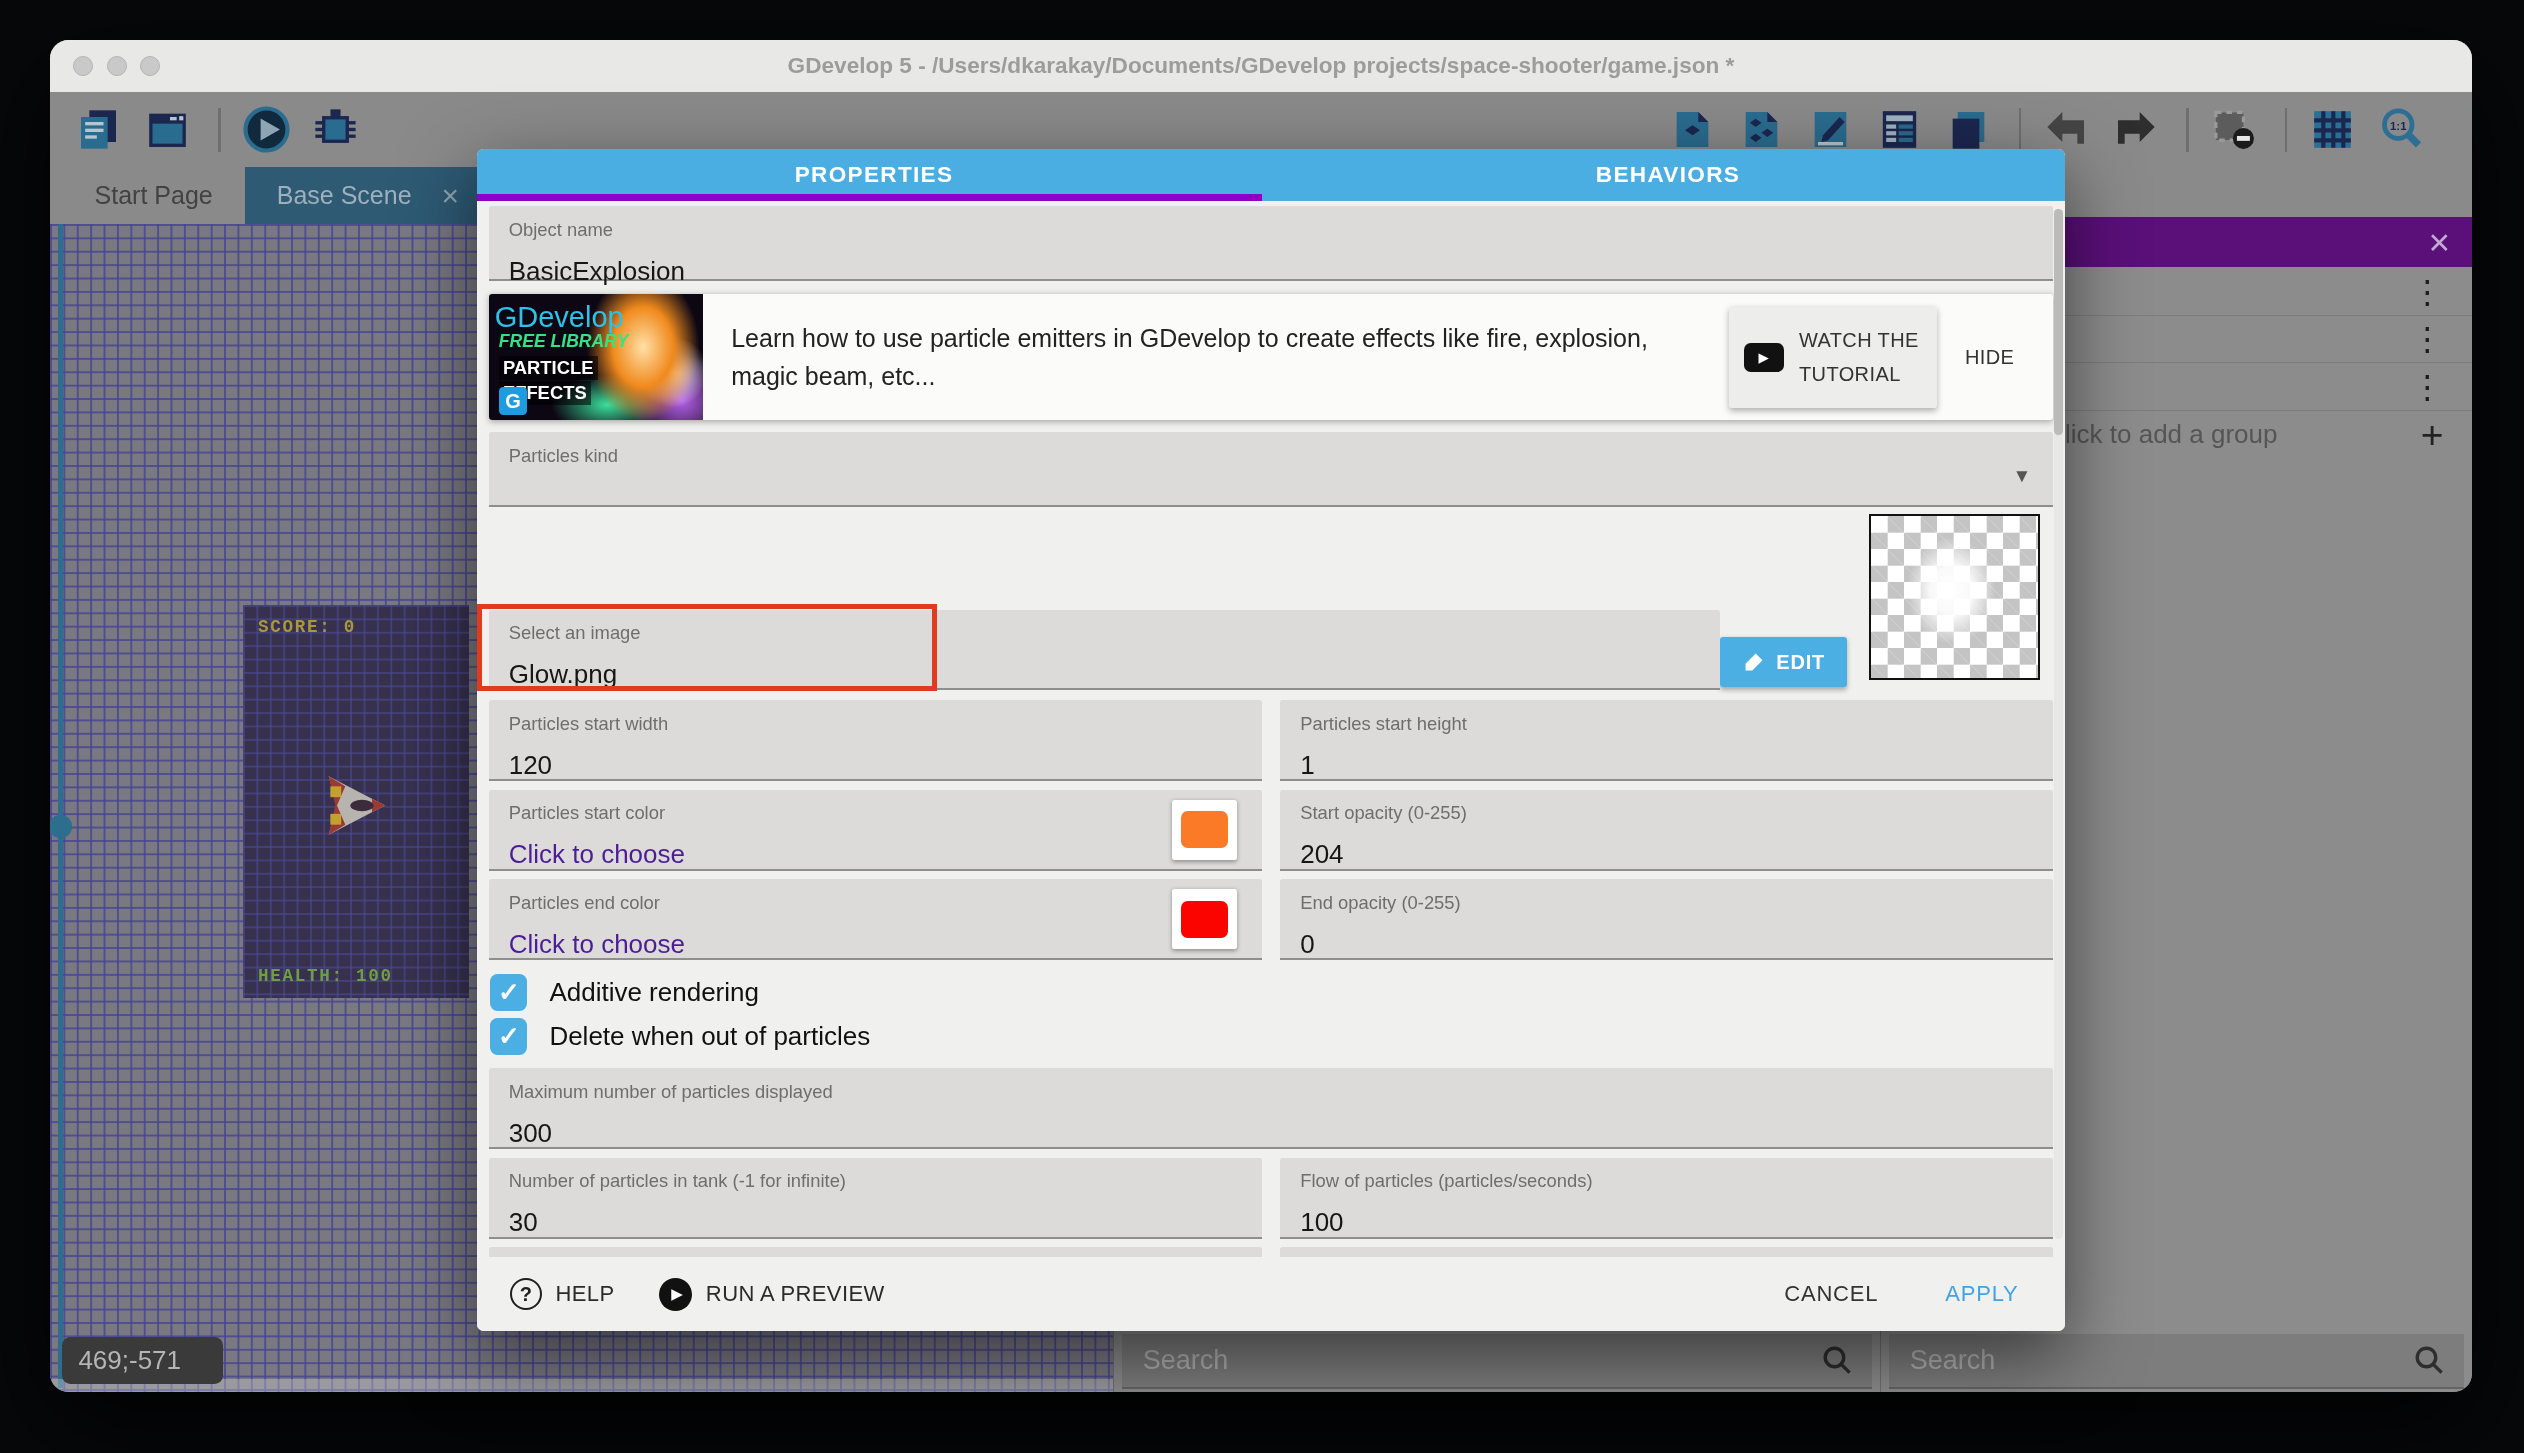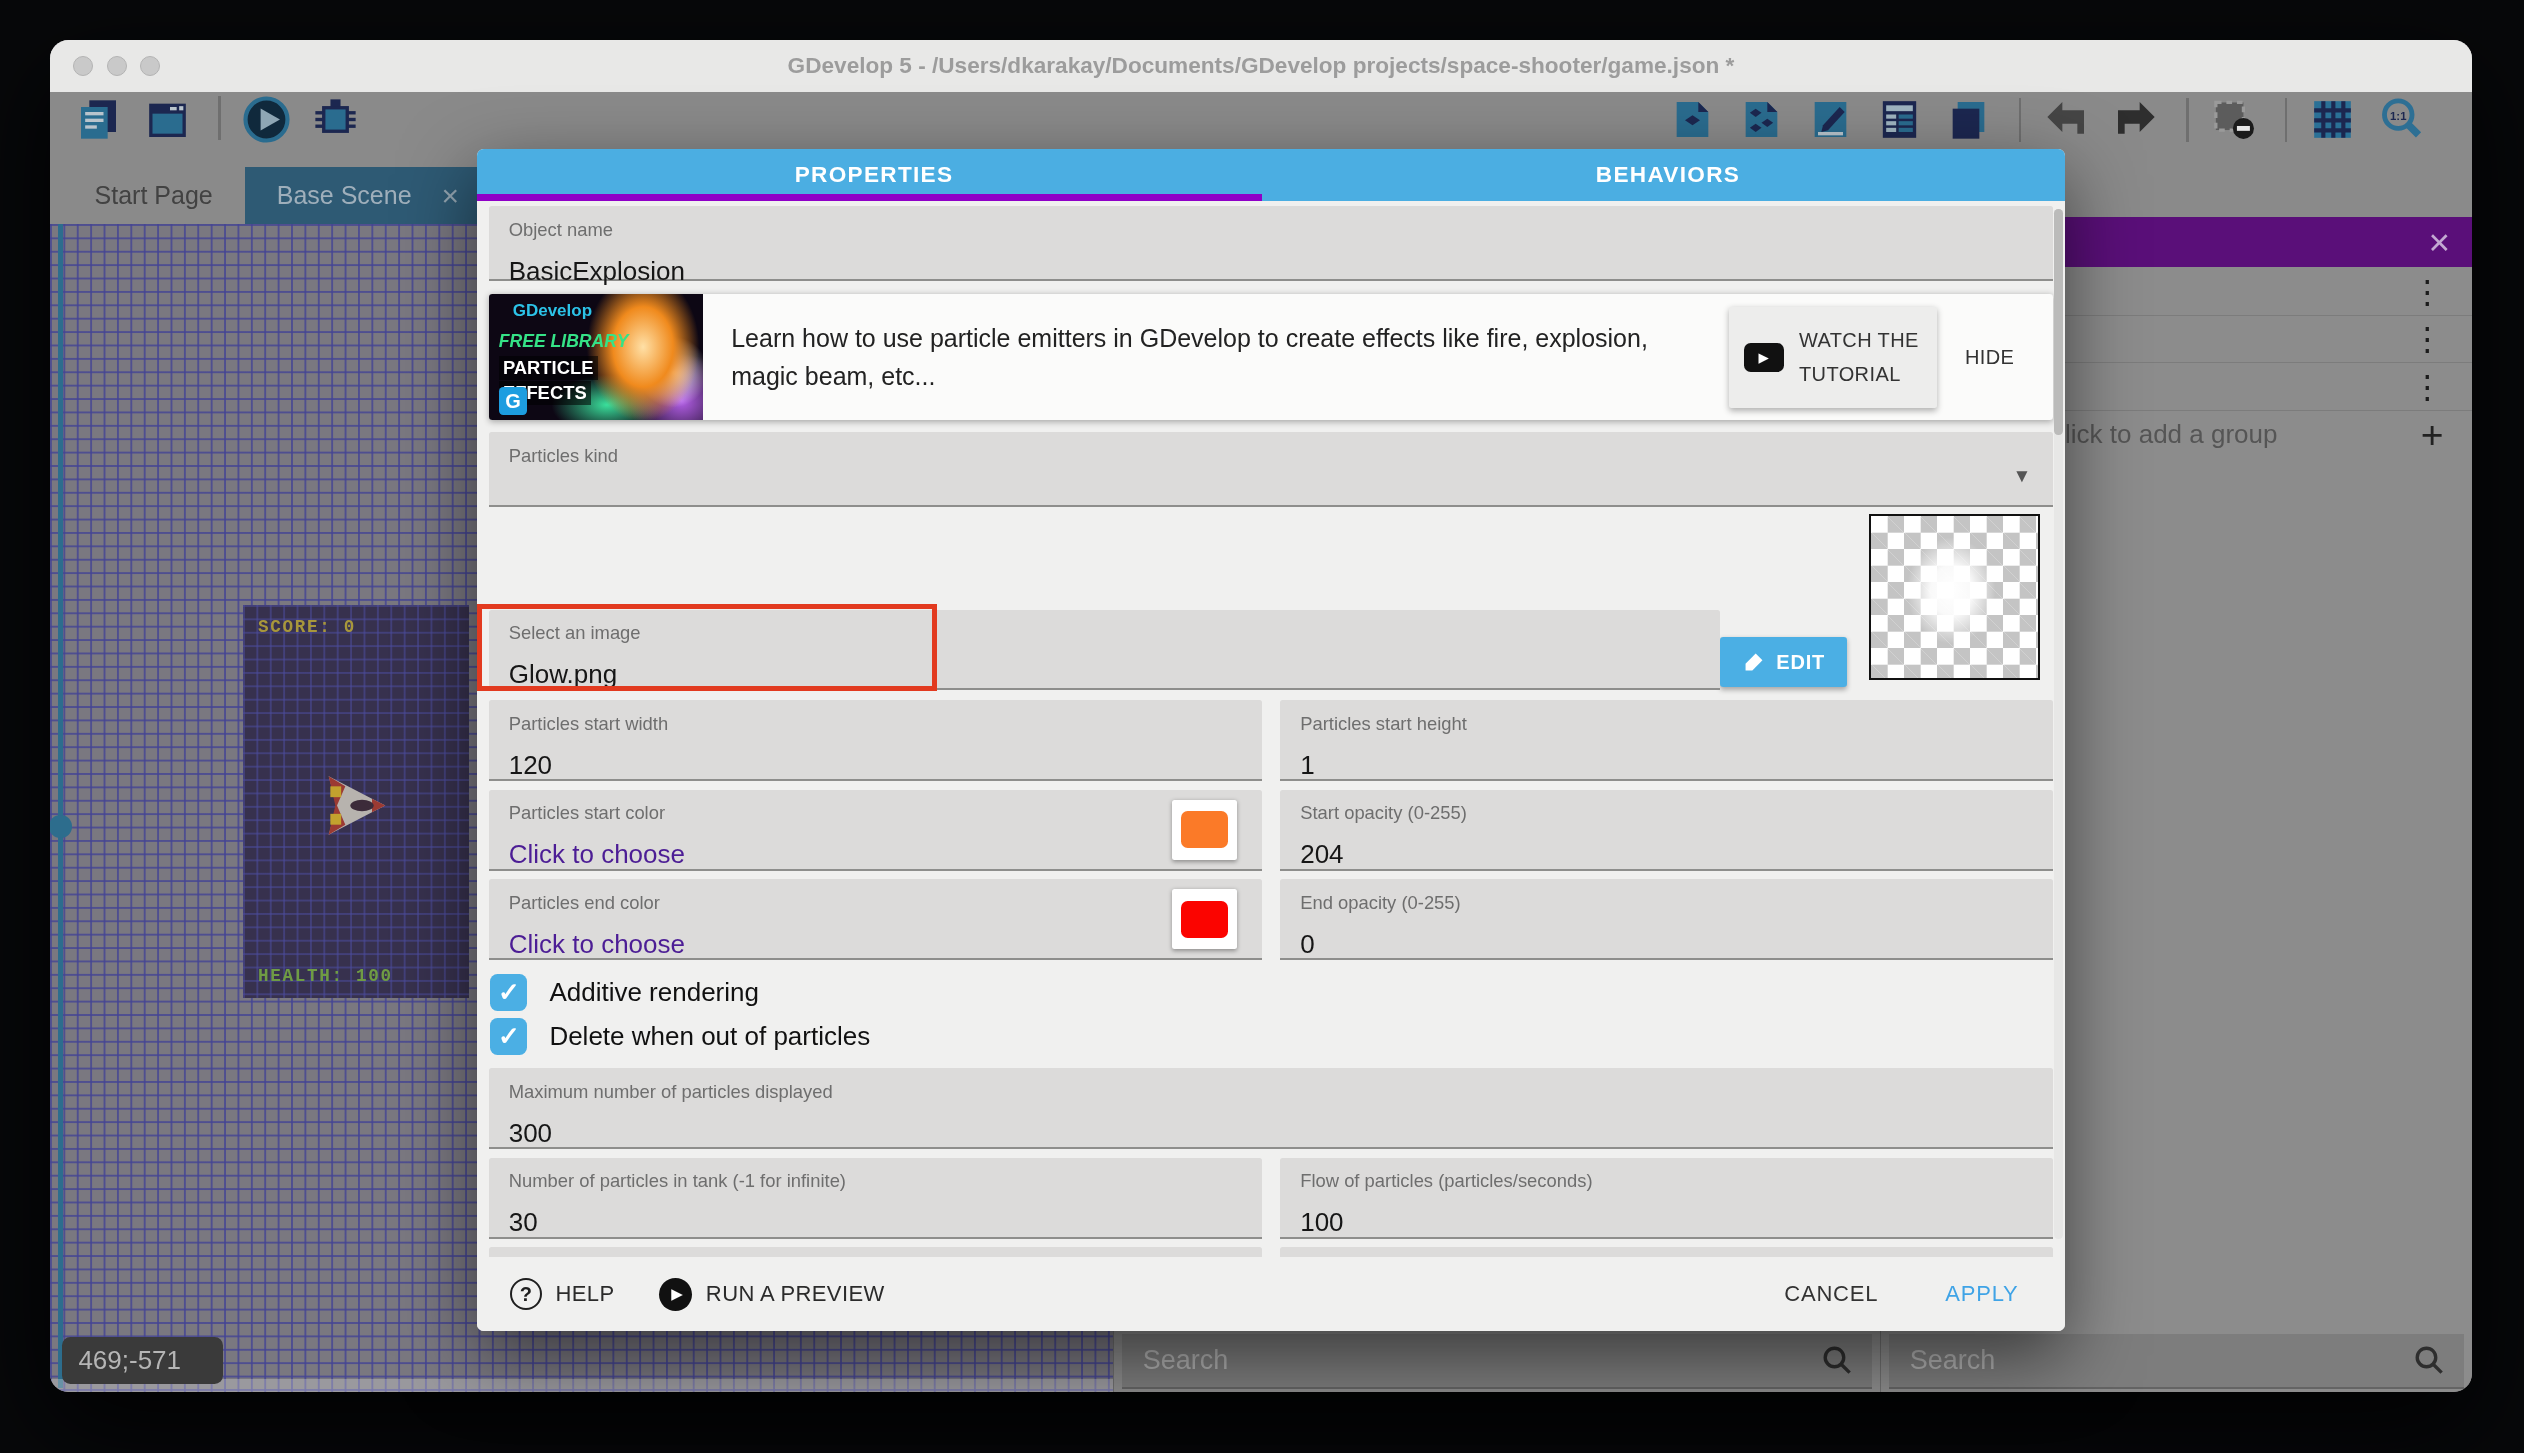--- a/index.html
+++ b/index.html
@@ -13,21 +13,21 @@
     border-radius:18.4px;overflow:hidden;background:#8a8a8a;
     box-shadow:0 33px 100px rgba(0,0,0,.85);}
   .titlebar{position:absolute;left:0;top:0;right:0;height:52px;background:#e8e8e7;
     border-bottom:0.8px solid #d0d0cf;display:flex;align-items:center;justify-content:center;}
   .traffic{position:absolute;left:23.4px;top:16px;display:flex;gap:13.4px;}
   .light{width:20px;height:20px;border-radius:50%;background:#c9c9c9;border:0.8px solid #b3b3b3;box-sizing:border-box;}
   .title-text{font-size:22.6px;font-weight:bold;color:#9c9c9c;}
 
   
   .toolbar{position:absolute;left:0;top:52px;right:0;height:75px;background:#8a8a8a;
-    display:flex;align-items:flex-start;padding:4px 25px;box-sizing:border-box;}
+    display:flex;align-items:center;padding:4px 25px;box-sizing:border-box;}
   .tbtn{width:47px;height:47px;margin-right:22px;background:none;border:none;padding:0;display:flex;align-items:center;justify-content:center;}
   .tdiv{width:2.5px;height:44px;background:#6f6f6f;margin:0 22px 0 5px;}
   .tright{margin-left:auto;display:flex;align-items:center;}
 
   
   .tabbar{position:absolute;left:0;top:127px;right:0;height:57px;background:#8a8a8a;
     display:flex;align-items:stretch;padding-left:12.6px;box-sizing:border-box;}
   .tab{display:flex;align-items:center;padding:0 32px;font-size:25px;color:#424242;}
   .tab.active{background:#2e5a74;color:#9fafbb;}
   .tclose{margin-left:30px;font-size:30px;color:#93a5b1;line-height:1;}
@@ -105,21 +105,21 @@
   
   .banner{margin-top:13.4px;height:126px;background:#fbfbfa;border-radius:3.3px;
     box-shadow:0 1.7px 5.9px rgba(0,0,0,.3);display:flex;align-items:center;overflow:hidden;}
   .thumb{width:214px;height:126px;flex:none;position:relative;overflow:hidden;
     background:
       radial-gradient(75px 100px at 72% 42%,#ffe0a6 0%,#f08a1d 40%,rgba(240,138,29,0) 75%),
       radial-gradient(59px 59px at 86% 62%,#ffffff 0%,rgba(255,255,255,0) 60%),
       radial-gradient(75px 67px at 90% 85%,#b45fe8 0%,rgba(120,40,170,0) 70%),
       radial-gradient(92px 50px at 55% 88%,#3adf9b 0%,rgba(0,0,0,0) 60%),
       #0d0714;}
-  .thumb .t1{position:absolute;left:24px;top:6.7px;color:#2cc3e8;font-size:17px;font-weight:bold;}
+  .thumb .t1{position:absolute;left:6px;top:6.7px;color:#2cc3e8;font-size:29px;font-weight:normal;}
   .thumb .t2{position:absolute;left:10px;top:37px;color:#35e387;font-size:17.6px;font-weight:bold;font-style:italic;}
   .thumb .t3{position:absolute;left:10px;top:62px;color:#fff;font-size:18.4px;font-weight:bold;background:rgba(0,0,0,.55);padding:0.8px 4.2px;}
   .thumb .t4{position:absolute;left:10px;top:87px;color:#fff;font-size:18.4px;font-weight:bold;background:rgba(0,0,0,.55);padding:0.8px 4.2px;}
   .thumb .glogo{position:absolute;left:10px;bottom:5px;width:28.5px;height:28.5px;background:#1d9de0;border-radius:4.2px;
     color:#fff;font-size:20px;font-weight:bold;display:flex;align-items:center;justify-content:center;}
   .banner-text{flex:1;padding:0 28.5px;font-size:25px;color:#222;line-height:1.55;}
   .watch-btn{flex:none;width:208px;background:#ededec;border:none;border-radius:2.5px;
     box-shadow:0 2.5px 5.9px rgba(0,0,0,.3);padding:16.7px 15px;display:flex;align-items:center;gap:15px;
     font-size:20px;color:#333;font-weight:500;text-align:left;font-family:"Liberation Sans",sans-serif;letter-spacing:0.4px;line-height:1.7;}
   .yt{width:40px;height:28.5px;background:#111;border-radius:6.7px;flex:none;display:flex;align-items:center;justify-content:center;}

